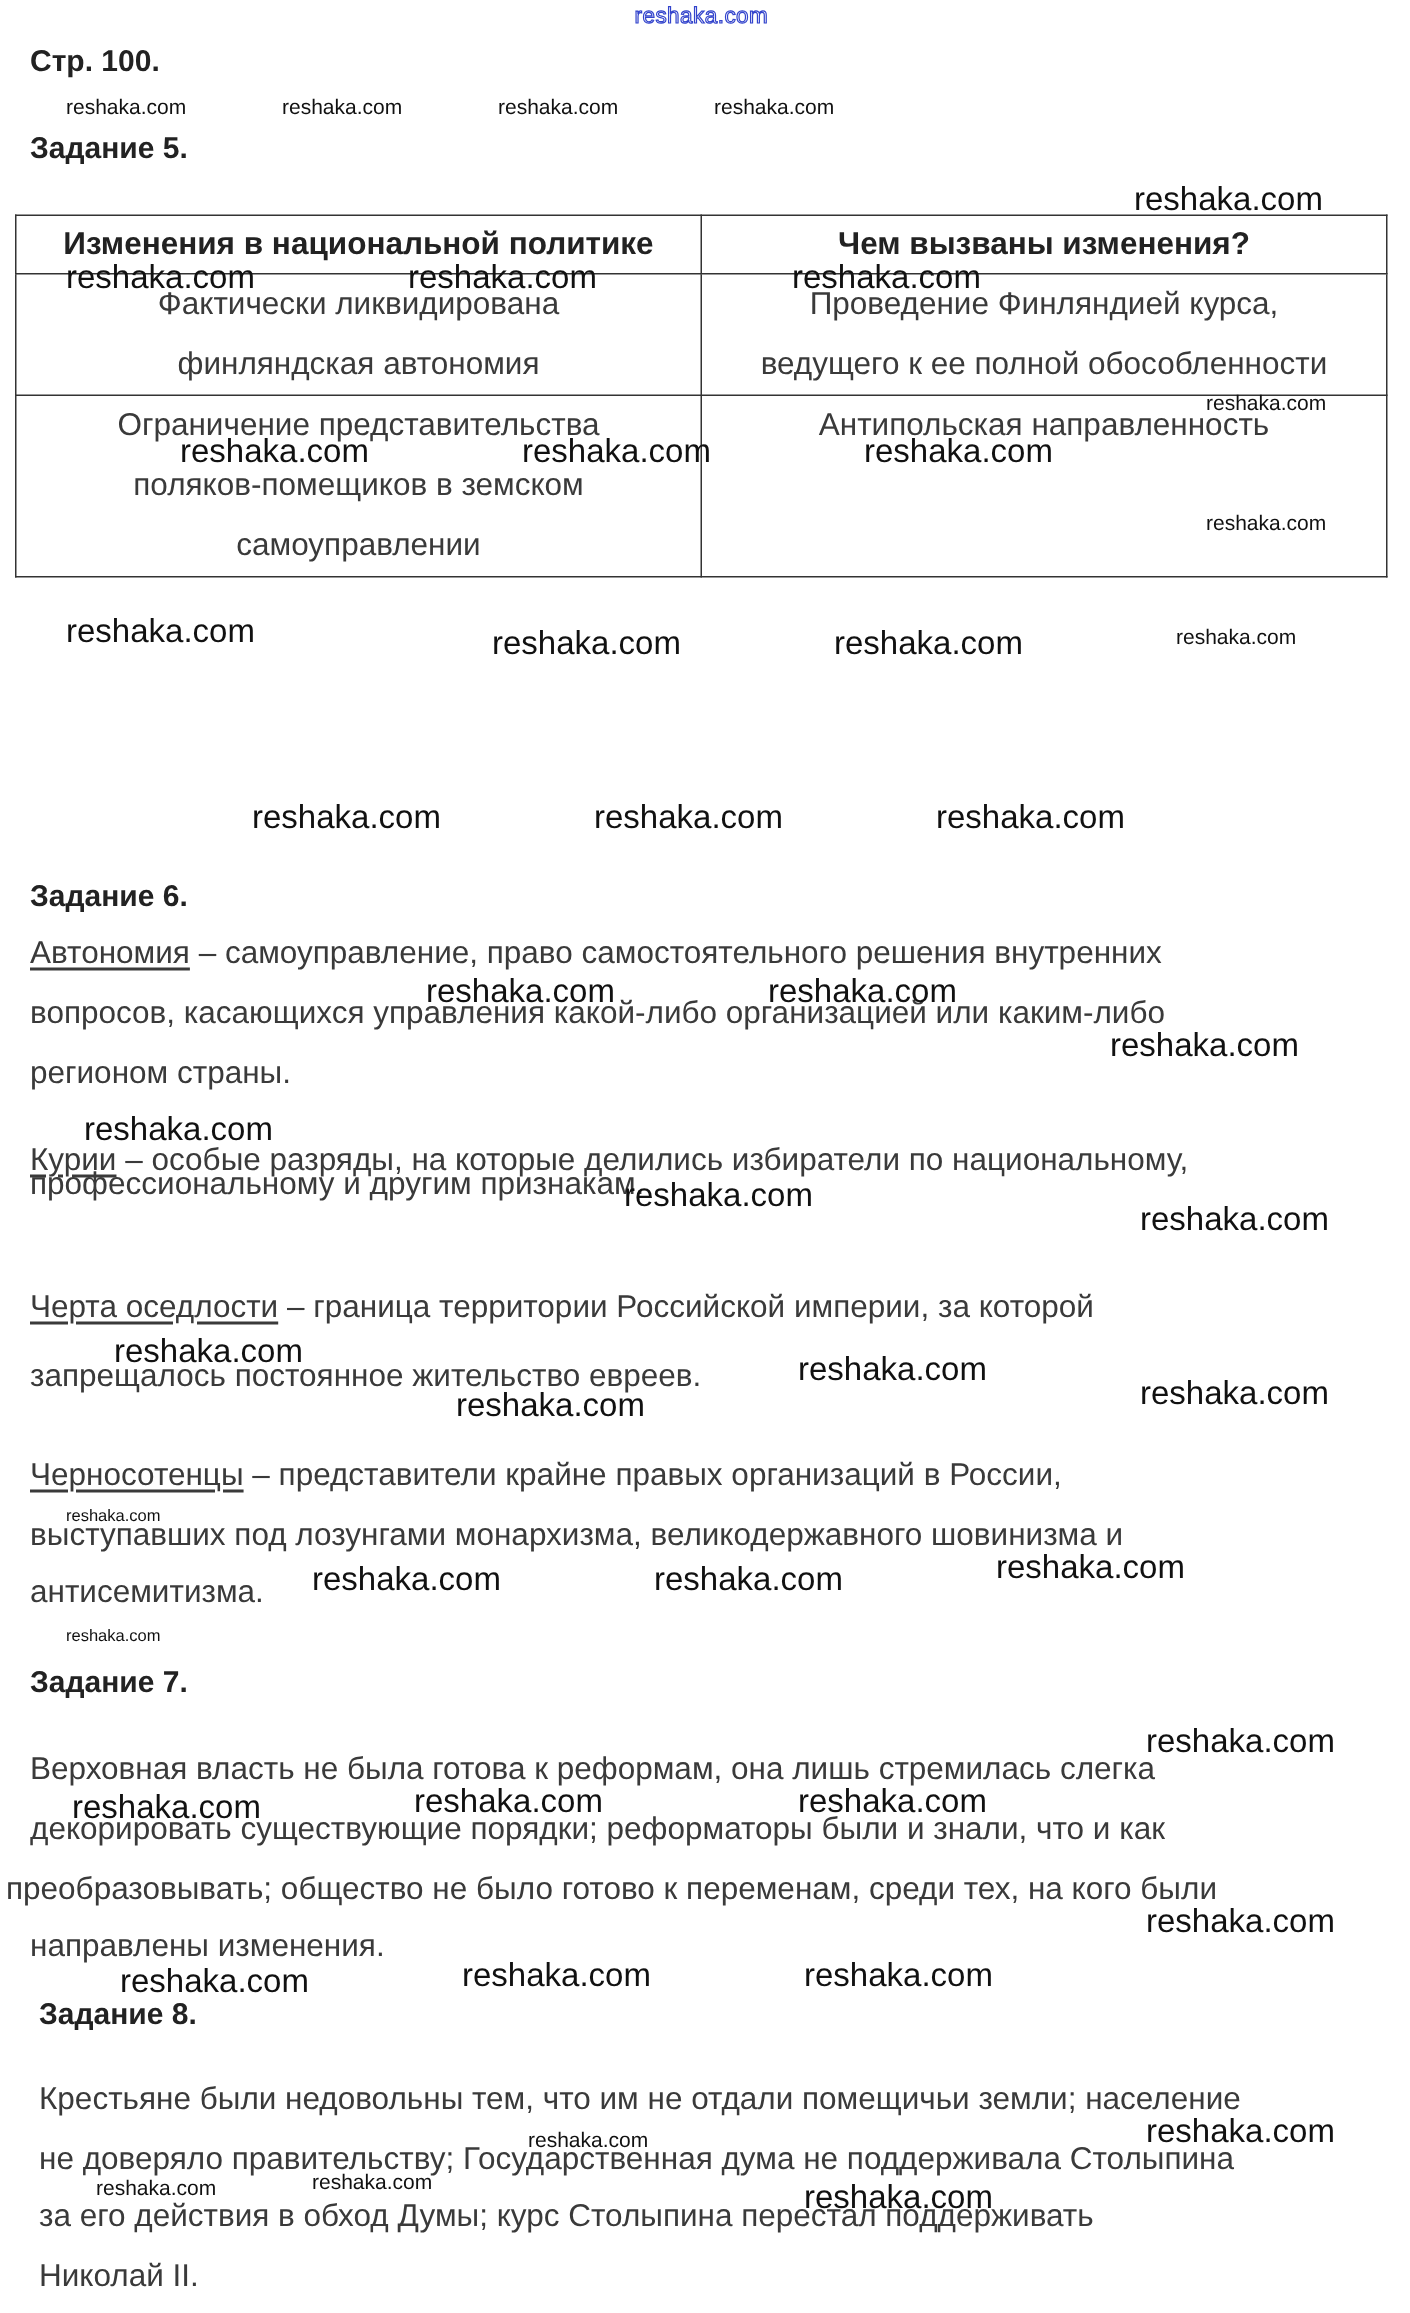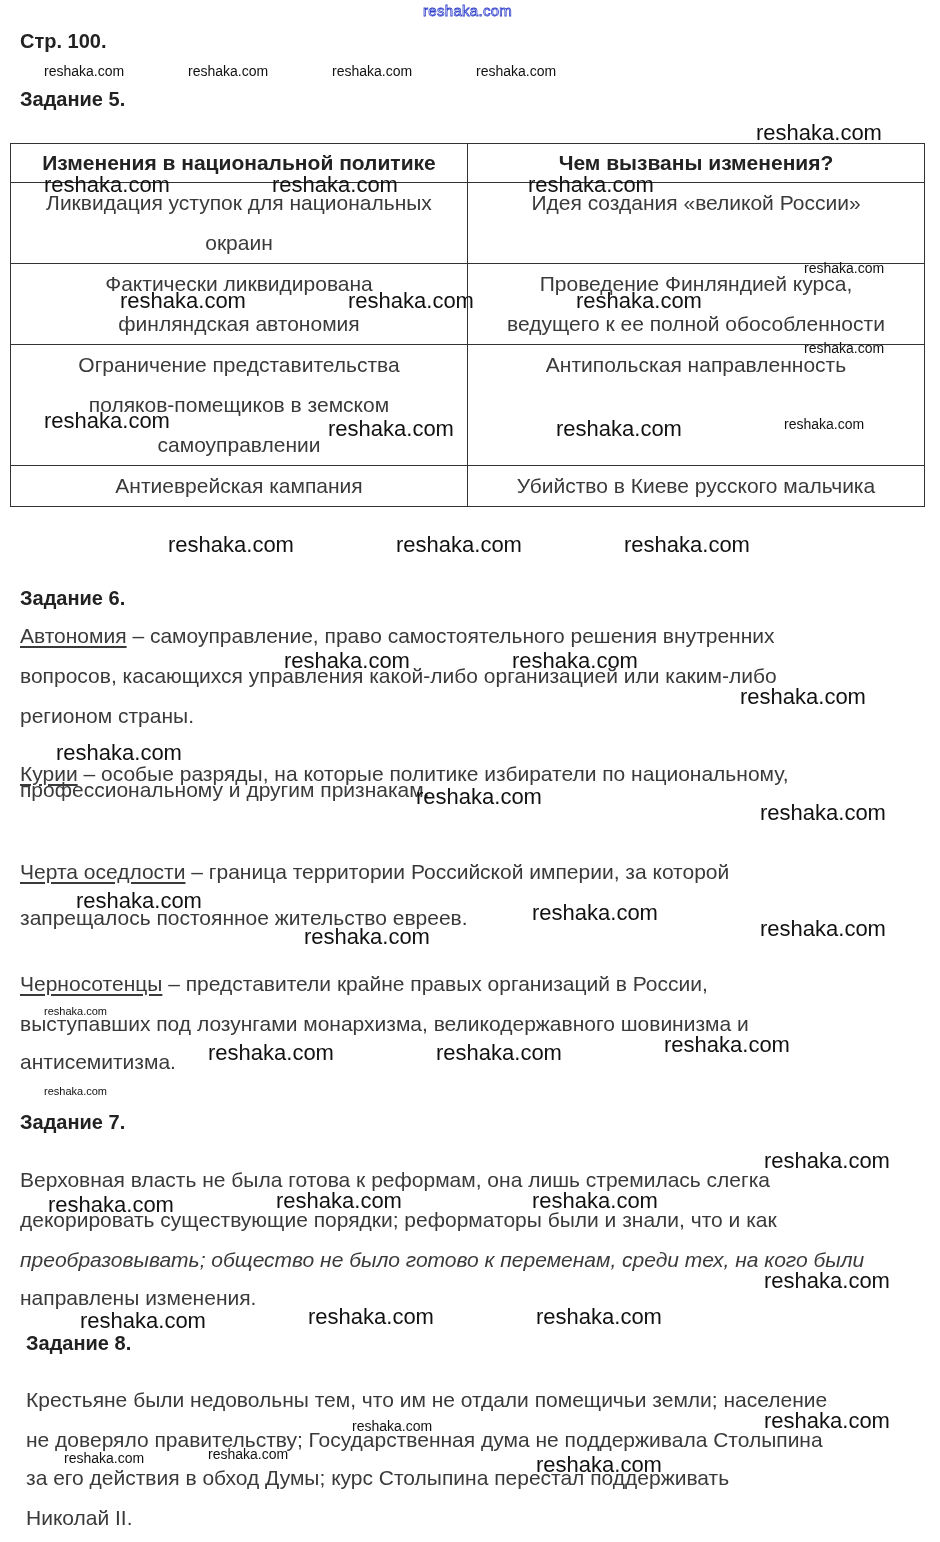--- a/index.html
+++ b/index.html
@@ -35,34 +35,26 @@
 <div class="abs h" style="left:20px;top:88px;">Задание 5.</div>
 <div class="abs wm" style="left:756px;top:120px;">reshaka.com</div>
 
 <table>
   <tbody>
       <tr>
     <th>Изменения в национальной политике</th>
     <th>Чем вызваны изменения?</th>
   </tr>
   <tr style="height:80px;">
-    <td><span>Ликвидация уступок для национальных</span><br><span>окраин</span></td>
-    <td><span>Идея создания «великой России»</span></td>
-  </tr>
-  <tr style="height:80px;">
     <td><span>Фактически ликвидирована</span><br><span>финляндская автономия</span></td>
     <td><span>Проведение Финляндией курса,</span><br><span>ведущего к ее полной обособленности</span></td>
   </tr>
   <tr style="height:119px;padding-left:28px;">
     <td><span>Ограничение представительства</span><br><span>поляков-помещиков в земском</span><br><span>самоуправлении</span></td>
     <td><span>Антипольская направленность</span></td>
-  </tr>
-  <tr style="height:40px;">
-    <td><span>Антиеврейская кампания</span></td>
-    <td><span>Убийство в Киеве русского мальчика</span></td>
   </tr>
 </tbody>
   </table>
 
 <div class="abs wm" style="left:44px;top:172px;">reshaka.com</div>
 <div class="abs wm" style="left:272px;top:172px;">reshaka.com</div>
 <div class="abs wm" style="left:528px;top:172px;">reshaka.com</div>
 <div class="abs wm-s" style="left:804px;top:260px;">reshaka.com</div>
 <div class="abs wm" style="left:120px;top:288px;">reshaka.com</div>
 <div class="abs wm" style="left:348px;top:288px;">reshaka.com</div>
@@ -76,21 +68,21 @@
 <div class="abs wm" style="left:168px;top:532px;">reshaka.com</div>
 <div class="abs wm" style="left:396px;top:532px;">reshaka.com</div>
 <div class="abs wm" style="left:624px;top:532px;">reshaka.com</div>
 
 <div class="abs h" style="left:20px;top:567px;margin-top:20px;">Задание 6.</div>
 
 <div class="abs p" style="left:20px;top:624px;"><span class="u">Автономия</span><span> – самоуправление, право самостоятельного решения внутренних</span></div>
 <div class="abs p" style="left:20px;top:664px;">вопросов, касающихся управления какой-либо организацией или каким-либо</div>
 <div class="abs p" style="left:20px;top:704px;">регионом страны.</div>
 
-<div class="abs p" style="left:20px;top:762px;"><span class="u">Курии</span><span> – особые разряды, на которые политике избиратели по национальному,</span></div>
+<div class="abs p" style="left:20px;top:762px;"><span class="u">Курии</span><span> – особые разряды, на которые делились избиратели по национальному,</span></div>
 <div class="abs p" style="left:20px;top:778px;">профессиональному и другим признакам.</div>
 
 <div class="abs p" style="left:20px;top:860px;"><span class="u">Черта оседлости</span><span> – граница территории Российской империи, за которой</span></div>
 <div class="abs p" style="left:20px;top:906px;">запрещалось постоянное жительство евреев.</div>
 
 <div class="abs p" style="left:20px;top:972px;"><span class="u">Черносотенцы</span><span> – представители крайне правых организаций в России,</span></div>
 <div class="abs p" style="left:20px;top:1012px;">выступавших под лозунгами монархизма, великодержавного шовинизма и</div>
 <div class="abs p" style="left:20px;top:1050px;">антисемитизма.</div>
 
 <div class="abs wm" style="left:284px;top:648px;">reshaka.com</div>
@@ -105,21 +97,21 @@
 <div class="abs wm" style="left:760px;top:916px;">reshaka.com</div>
 <div class="abs wm-xs" style="left:44px;top:1005px;">reshaka.com</div>
 <div class="abs wm" style="left:208px;top:1040px;">reshaka.com</div>
 <div class="abs wm" style="left:436px;top:1040px;">reshaka.com</div>
 <div class="abs wm" style="left:664px;top:1032px;">reshaka.com</div>
 <div class="abs wm-xs" style="left:44px;top:1085px;">reshaka.com</div>
 
 <div class="abs h" style="left:20px;top:1111px;">Задание 7.</div>
 <div class="abs p" style="left:20px;top:1168px;">Верховная власть не была готова к реформам, она лишь стремилась слегка</div>
 <div class="abs p" style="left:20px;top:1208px;">декорировать существующие порядки; реформаторы были и знали, что и как</div>
-<div class="abs p" style="left:20px;top:1248px;font-style:italic;">преобразовывать; общество не было готово к переменам, среди тех, на кого были</div>
+<div class="abs p" style="left:4px;top:1248px;">преобразовывать; общество не было готово к переменам, среди тех, на кого были</div>
 <div class="abs p" style="left:20px;top:1286px;">направлены изменения.</div>
 
 <div class="abs wm" style="left:764px;top:1148px;">reshaka.com</div>
 <div class="abs wm" style="left:48px;top:1192px;">reshaka.com</div>
 <div class="abs wm" style="left:276px;top:1188px;">reshaka.com</div>
 <div class="abs wm" style="left:532px;top:1188px;">reshaka.com</div>
 <div class="abs wm" style="left:764px;top:1268px;">reshaka.com</div>
 <div class="abs wm" style="left:80px;top:1308px;">reshaka.com</div>
 <div class="abs wm" style="left:308px;top:1304px;">reshaka.com</div>
 <div class="abs wm" style="left:536px;top:1304px;">reshaka.com</div>

